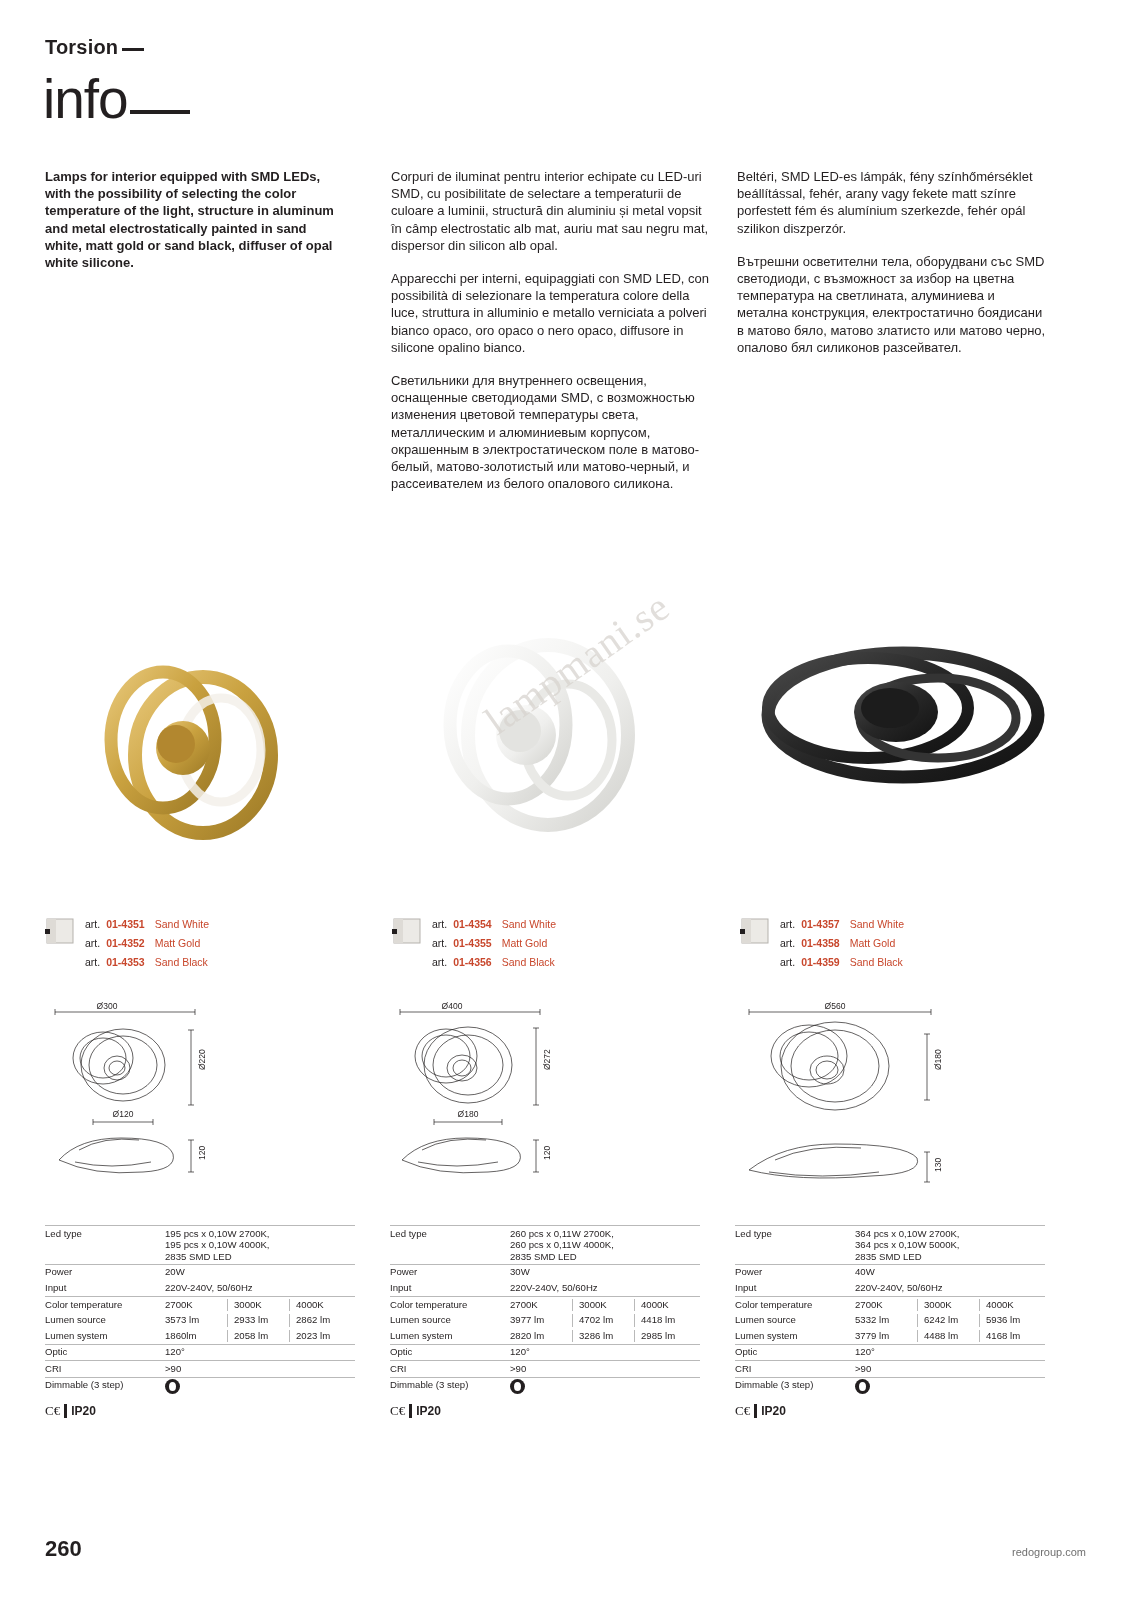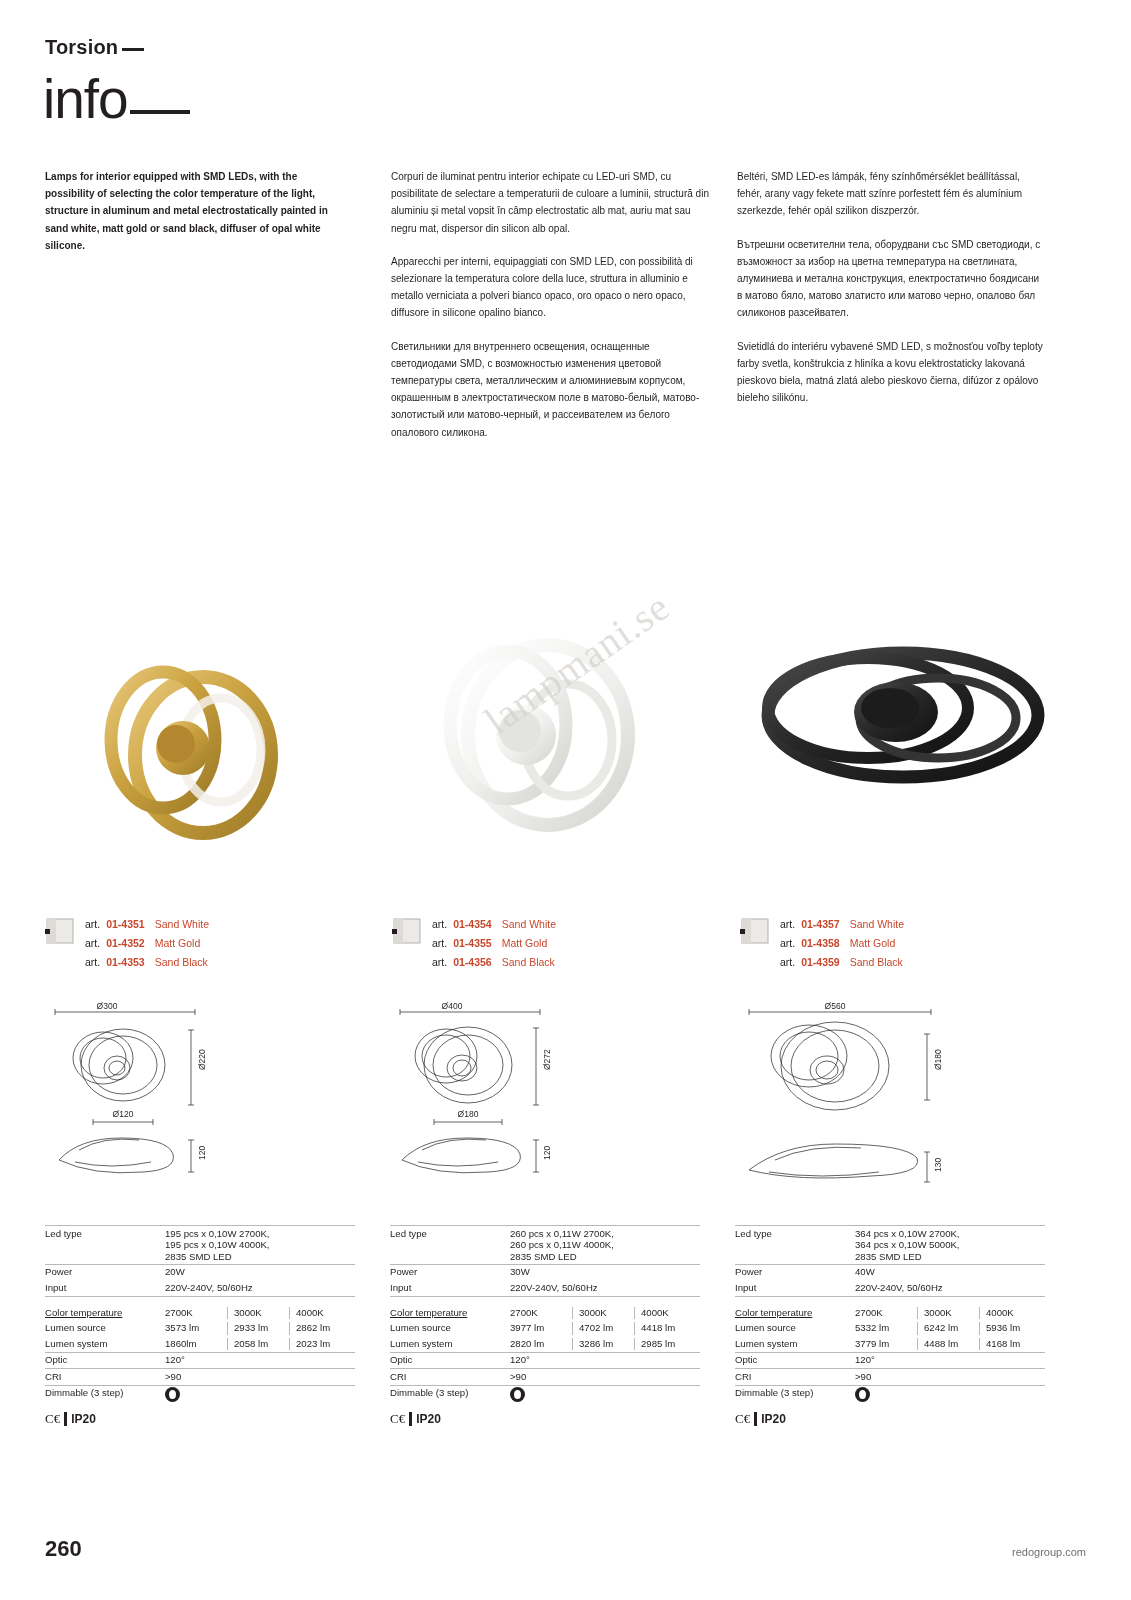--- a/index.html
+++ b/index.html
@@ -28,21 +28,21 @@
     font-size:55px; font-weight:300; letter-spacing:-1px; color:#231f20;
     line-height:1;
   }
   .info-title .ul {
     display:inline-block; width:60px; height:4px; background:#231f20;
     vertical-align:4px; margin-left:2px;
   }
 
   
   .cols { position:absolute; left:45px; top:168px; width:1040px; }
-  .col { float:left; font-size:10px; line-height:17.2px; }
+  .col { float:left; font-size:13px; line-height:17.2px; }
   .col p { margin:0 0 16px 0; }
   .col1 { width:300px; font-weight:700; }
   .col2 { width:320px; margin-left:46px; }
   .col3 { width:310px; margin-left:26px; }
 
   
   .products { position:absolute; left:0; top:600px; width:1131px; height:330px; }
   .prod { position:absolute; top:0; width:345px; height:300px; }
   .prod svg { display:block; margin:0 auto; }
 
@@ -68,21 +68,21 @@
   .drawings { position:absolute; top:1000px; left:0; width:1131px; height:210px; }
   .draw { position:absolute; top:0; }
 
   
   .specs { position:absolute; top:1225px; left:0; width:1131px; }
   .spec { position:absolute; top:0; width:310px; font-size:9.6px; color:#231f20; }
   .spec table { border-collapse:collapse; width:100%; }
   .spec td { vertical-align:top; padding:1.5px 0; line-height:12.5px; }
   .spec .lbl { width:120px; }
   .spec .sep td { border-top:1px solid #b9b9b9; padding:0; height:0; font-size:0; line-height:0; }
-  .spec .ct td { padding-top:10px;text-decoration:underline; }
+  .spec .ct td { padding-top:2px; }
   .spec .multi { line-height:11.5px; }
   .colcell { display:inline-block; width:62px; }
   .colcell.b { border-left:1px solid #b9b9b9; padding-left:6px; }
 
   .certline { margin-top:7px; font-size:12px; font-weight:700; letter-spacing:0; }
   .certline .ce { font-family:"Liberation Serif", serif; font-weight:400; font-size:13px; }
   .certline .ip { border-left:3px solid #231f20; padding-left:4px; margin-left:4px; }
 
   .dim-icon { display:inline-block; width:15px; height:15px; border-radius:50%;
               background:#231f20; position:relative; vertical-align:-3px; }
@@ -108,21 +108,20 @@
       <p>Lamps for interior equipped with SMD LEDs, with the possibility of selecting the color temperature of the light, structure in aluminum and metal electrostatically painted in sand white, matt gold or sand black, diffuser of opal white silicone.</p>
     </div>
     <div class="col col2">
       <p>Corpuri de iluminat pentru interior echipate cu LED-uri SMD, cu posibilitate de selectare a temperaturii de culoare a luminii, structură din aluminiu și metal vopsit în câmp electrostatic alb mat, auriu mat sau negru mat, dispersor din silicon alb opal.</p>
       <p>Apparecchi per interni, equipaggiati con SMD LED, con possibilità di selezionare la temperatura colore della luce, struttura in alluminio e metallo verniciata a polveri bianco opaco, oro opaco o nero opaco, diffusore in silicone opalino bianco.</p>
       <p>Светильники для внутреннего освещения, оснащенные светодиодами SMD, с возможностью изменения цветовой температуры света, металлическим и алюминиевым корпусом, окрашенным в электростатическом поле в матово-белый, матово-золотистый или матово-черный, и рассеивателем из белого опалового силикона.</p>
     </div>
     <div class="col col3">
       <p>Beltéri, SMD LED-es lámpák, fény színhőmérséklet beállítással, fehér, arany vagy fekete matt színre porfestett fém és alumínium szerkezde, fehér opál szilikon diszperzór.</p>
       <p>Вътрешни осветителни тела, оборудвани със SMD светодиоди, с възможност за избор на цветна температура на светлината, алуминиева и метална конструкция, електростатично боядисани в матово бяло, матово златисто или матово черно, опалово бял силиконов разсейвател.</p>
-      <p>Svietidlá do interiéru vybavené SMD LED, s možnosťou voľby teploty farby svetla, konštrukcia z hliníka a kovu elektrostaticky lakovaná pieskovo biela, matná zlatá alebo pieskovo čierna, difúzor z opálovo bieleho silikónu.</p>
     </div>
     <div class="clear"></div>
   </div>
 
   <div class="products">
 
     <div class="prod" style="left:20px;">
       <svg width="300" height="290" viewBox="0 0 300 290">
         <defs>
           <linearGradient id="gG" x1="0" y1="0" x2="1" y2="1">

